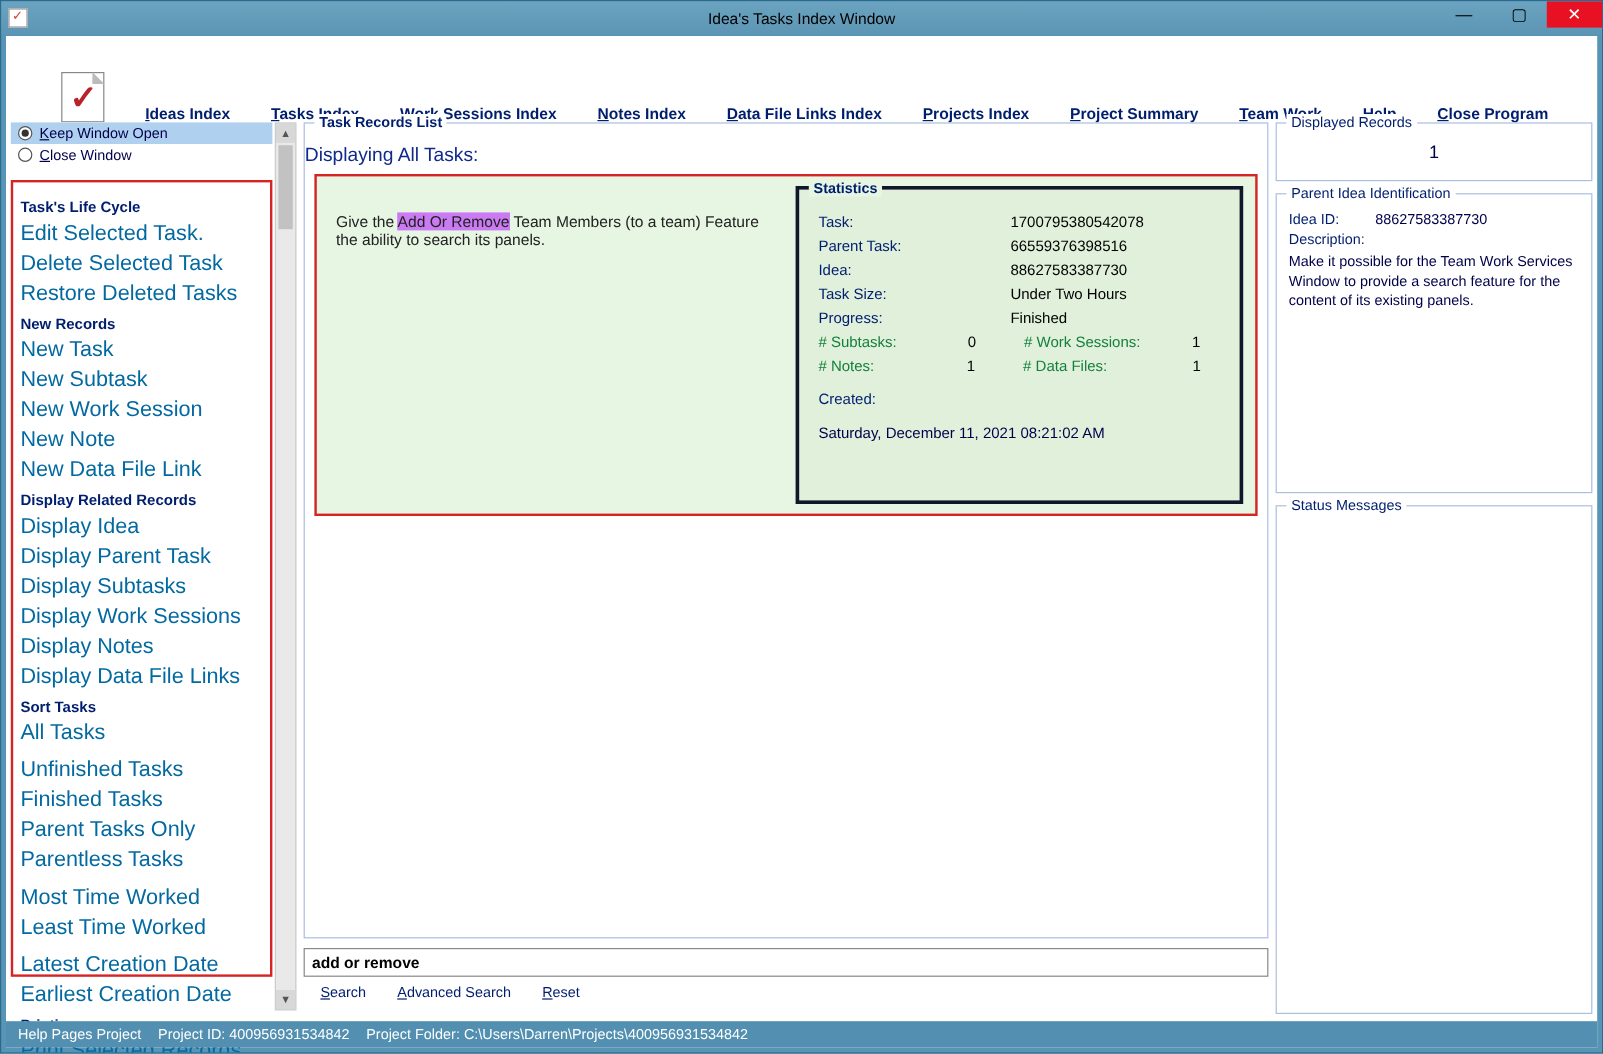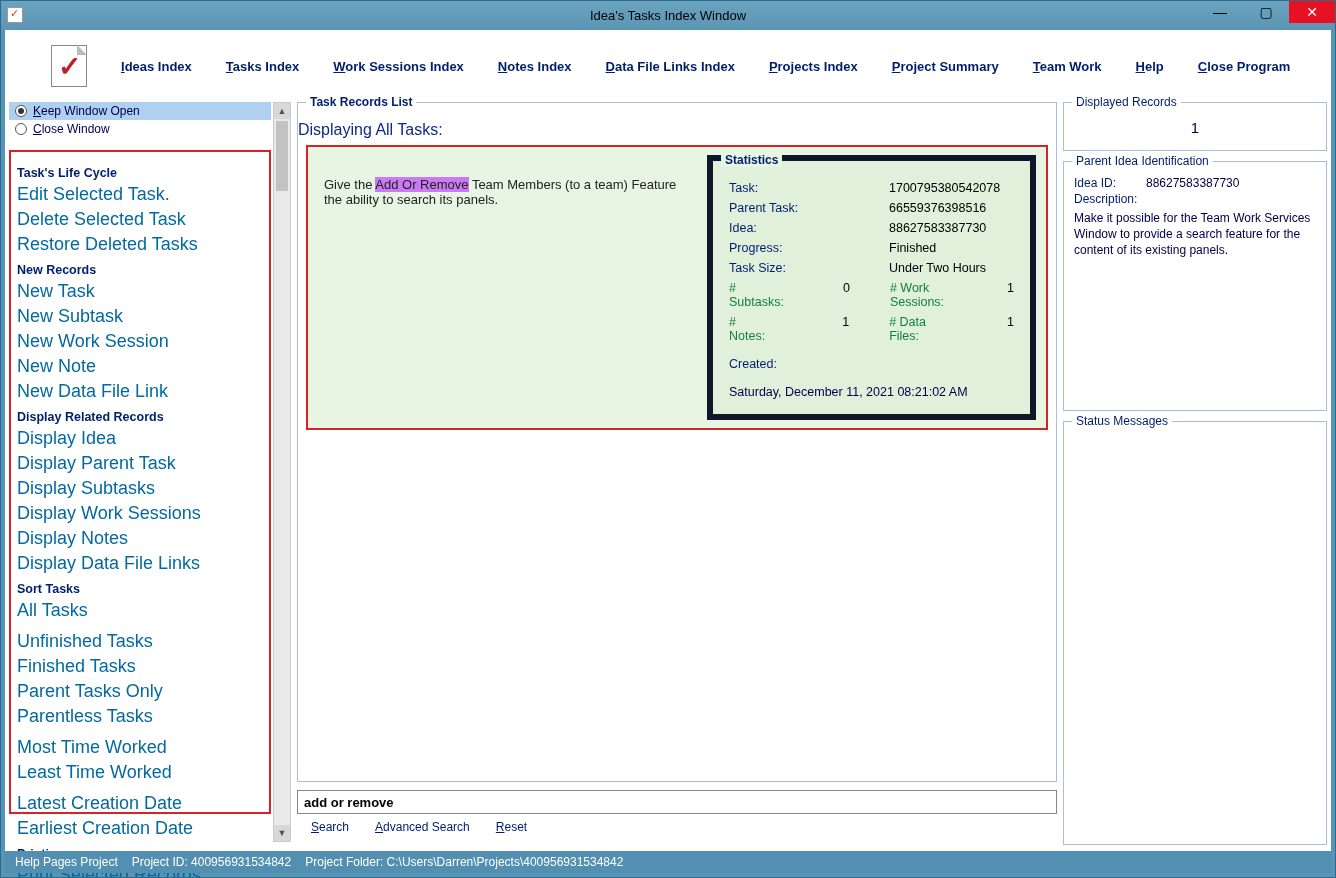--- a/index.html
+++ b/index.html
@@ -50,21 +50,21 @@
 
   .window-body {
     background: #fff;
     margin: 1px 4px 3px 4px;
     height: 843px;
     position: relative;
   }
 
   .menubar {
     height: 72px;
-    display: flex; align-items: center;
+    display: flex; align-items: flex-end;
     padding: 0 10px;
   }
   .doc-icon {
     margin: 0 26px 0 36px;
     width: 36px; height: 42px;
     background: #fff; border: 1px solid #888;
     position: relative;
   }
   .doc-icon::before {
     content: ""; position: absolute; right: -1px; top: -1px;
@@ -83,21 +83,21 @@
 
   .content-row {
     display: flex;
     position: absolute;
     top: 72px; left: 4px; right: 4px; bottom: 28px;
   }
 
   
   .sidebar-wrap { display: flex; }
   .sidebar {
-    width: 264px; padding-right: 2px;
+    width: 220px; padding-right: 2px;
   }
   .window-opts {
     background: #fff;
   }
   .radio-row {
     display: flex; align-items: center; gap: 6px;
     padding: 2px 6px; cursor: pointer;
   }
   .radio-row.sel { background: #b0d0f0; }
   .radio {
@@ -145,21 +145,21 @@
     height: 285px; display:flex;
   }
   .task-desc {
     width: 395px; padding: 30px 12px 12px 16px;
     font-size: 13px; color: #222;
   }
   .hilite { background: #ca7bf3; }
 
   .stats-box {
     margin: 8px 10px 8px 4px; flex: 1;
-    border: 6px solid #0f172a; position: relative;
+    border: 3px solid #0f172a; position: relative;
     background: #e0f0db;
     padding: 14px 16px 10px;
   }
   .stats-legend { position:absolute; top:-8px; left:8px; background:#e7f5e3; padding:0 4px; color:#001e6e; font-weight:bold; font-size:12px;}
   .stat-row { display:flex; margin: 6px 0; font-size:12.5px; color:#001e6e;}
   .stat-row .lbl { width: 160px; }
   .stat-row .val { color:#000; }
   .stat-inline { display:flex; gap: 40px; }
   .stat-inline .pair { display:flex; gap: 10px; }
   .stat-inline .pair .lbl { width: auto; color:#15803d;}
@@ -299,26 +299,26 @@
               </div>
             <div class="stat-row">
                 <span class="lbl">Parent Task:</span>
                 <span class="val">66559376398516</span>
               </div>
             <div class="stat-row">
                 <span class="lbl">Idea:</span>
                 <span class="val">88627583387730</span>
               </div>
             <div class="stat-row">
+                <span class="lbl">Task Size:</span>
+                <span class="val">Under Two Hours</span>
+              </div>
+            <div class="stat-row">
                 <span class="lbl">Progress:</span>
                 <span class="val">Finished</span>
-              </div>
-            <div class="stat-row">
-                <span class="lbl">Task Size:</span>
-                <span class="val">Under Two Hours</span>
               </div>
             <div class="stat-row stat-inline">
               <span class="pair">
                   <span class="lbl"># Subtasks:</span>
                   <span class="val" style="margin-left:36px;">0</span>
                 </span>
               <span class="pair">
                   <span class="lbl"># Work Sessions:</span>
                   <span class="val" style="margin-left:20px;">1</span>
                 </span>

